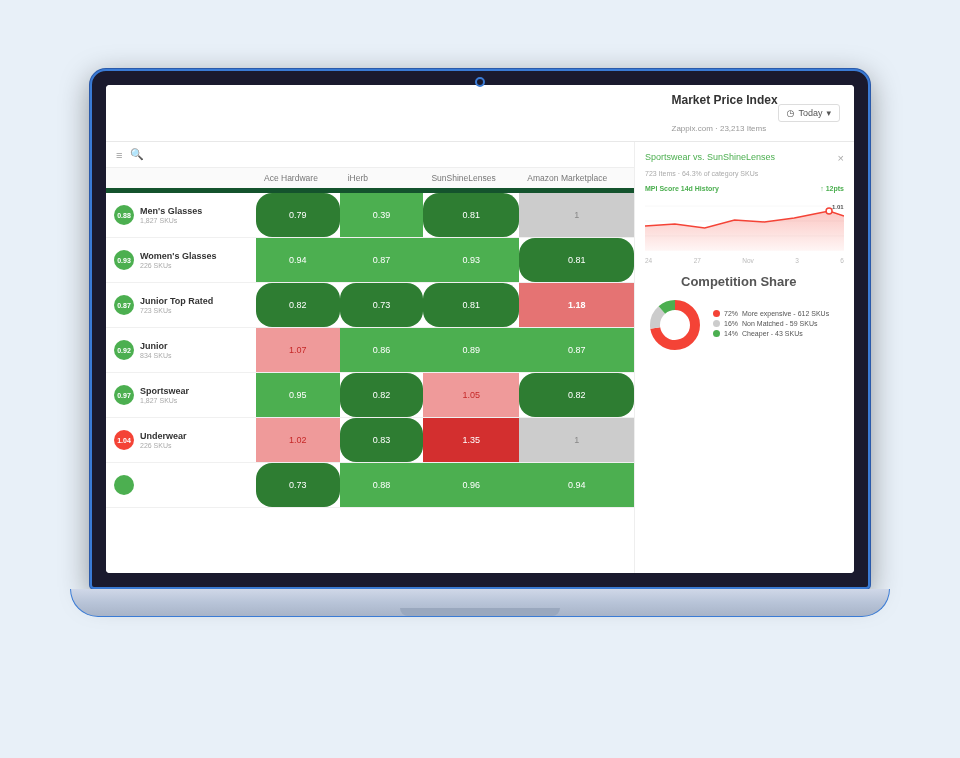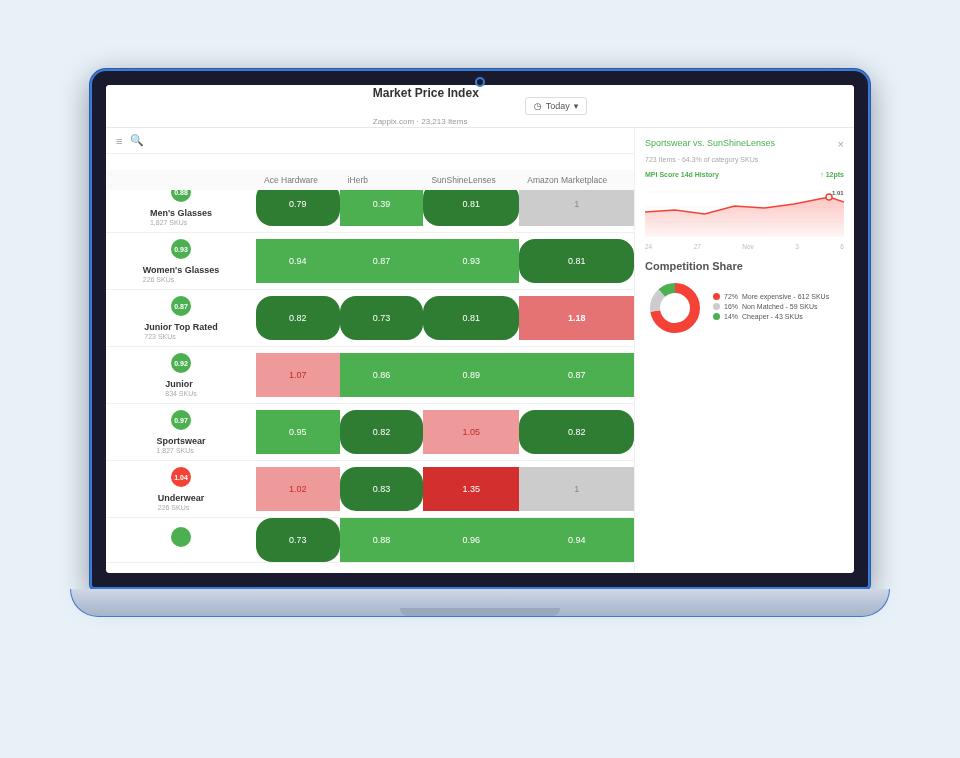--- a/index.html
+++ b/index.html
@@ -78,26 +78,25 @@
     .app {
       display: flex;
       flex-direction: column;
       height: 100%;
       background: #f7f8fa;
     }
 
     .app-header {
       display: flex;
       align-items: center;
-      justify-content: center;
-      padding: 1px 14px;
+      justify-content: flex-end;
+      padding: 8px 14px;
       background: #fff;
       border-bottom: 1px solid #e8e8e8;
       min-height: 38px;
-      gap: 46px;
     }
 
     .header-title h1 {
       font-size: 12px;
       font-weight: 600;
       color: #333;
     }
 
     .header-title p {
       font-size: 8px;
@@ -172,46 +171,45 @@
     }
 
     table {
       width: 100%;
       border-collapse: collapse;
       font-size: 8.5px;
     }
 
     thead th {
       background: #fafafa;
-      border-bottom: 2px solid #14532d;
+      border-bottom: 5px solid #14532d;
       padding: 5px 8px;
       text-align: left;
       color: #777;
       font-weight: 500;
       white-space: nowrap;
       position: sticky;
-      top: 16px;
+      top: 0;
       z-index: 1;
     }
 
     thead th:first-child {
       width: 150px;
     }
 
     tbody tr {
       border-bottom: 1px solid #f0f0f0;
     }
 
     .row-label {
       display: flex;
       align-items: center;
       gap: 6px;
       padding: 6px 8px;
       min-width: 140px;
-      flex-direction: column;
     }
 
     .row-badge {
       width: 20px;
       height: 20px;
       border-radius: 50%;
       display: flex;
       align-items: center;
       justify-content: center;
       font-size: 7px;
@@ -363,24 +361,25 @@
       font-size: 6.5px;
       color: #bbb;
       margin-top: 2px;
     }
 
     .competition-section {
       margin-top: 4px;
     }
 
     .competition-header {
-      font-size: 11px;
+      font-size: 13px;
       color: #555;
       font-weight: 600;
       margin-bottom: 6px;
+      margin-left: 36px;
     }
 
     .competition-body {
       display: flex;
       align-items: center;
       gap: 8px;
     }
 
     .donut-chart {
       width: 60px;

